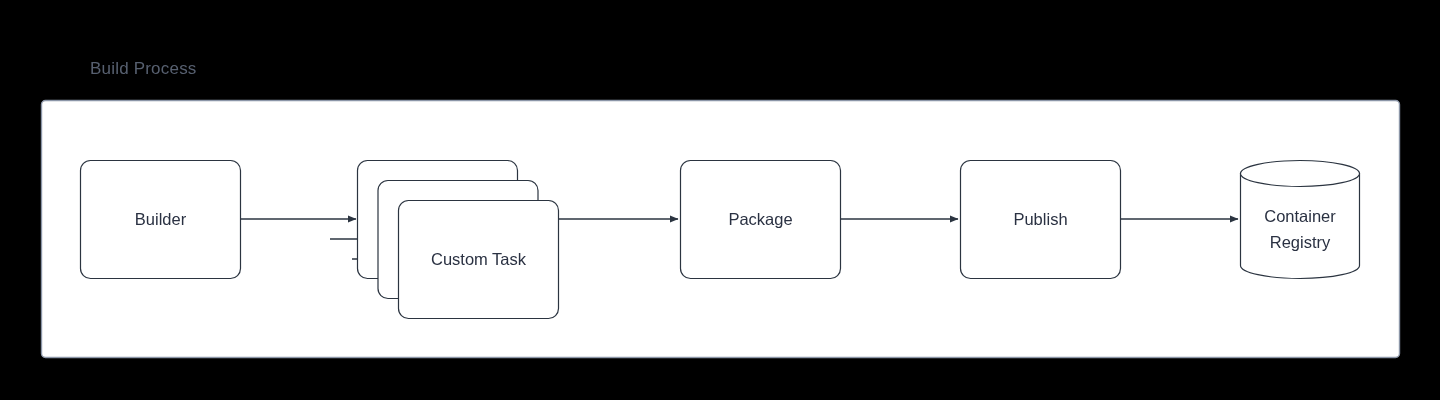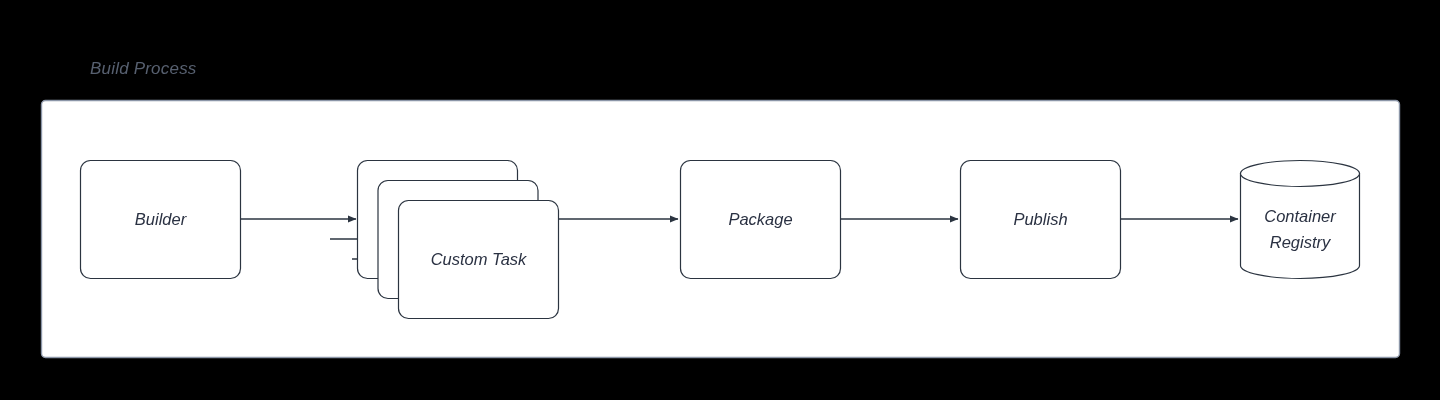--- a/index.html
+++ b/index.html
@@ -12,21 +12,20 @@
     width: 1440px;
     height: 400px;
     overflow: hidden;
     font-family: "Liberation Sans", sans-serif;
   }
   #stage {
     position: relative;
     width: 1440px;
     height: 400px;
     background: #000000;
-    font-style: italic;
   }
   #diagram-svg {
     position: absolute;
     left: 0;
     top: 0;
     width: 1440px;
     height: 400px;
     display: block;
   }
   .group-title {

